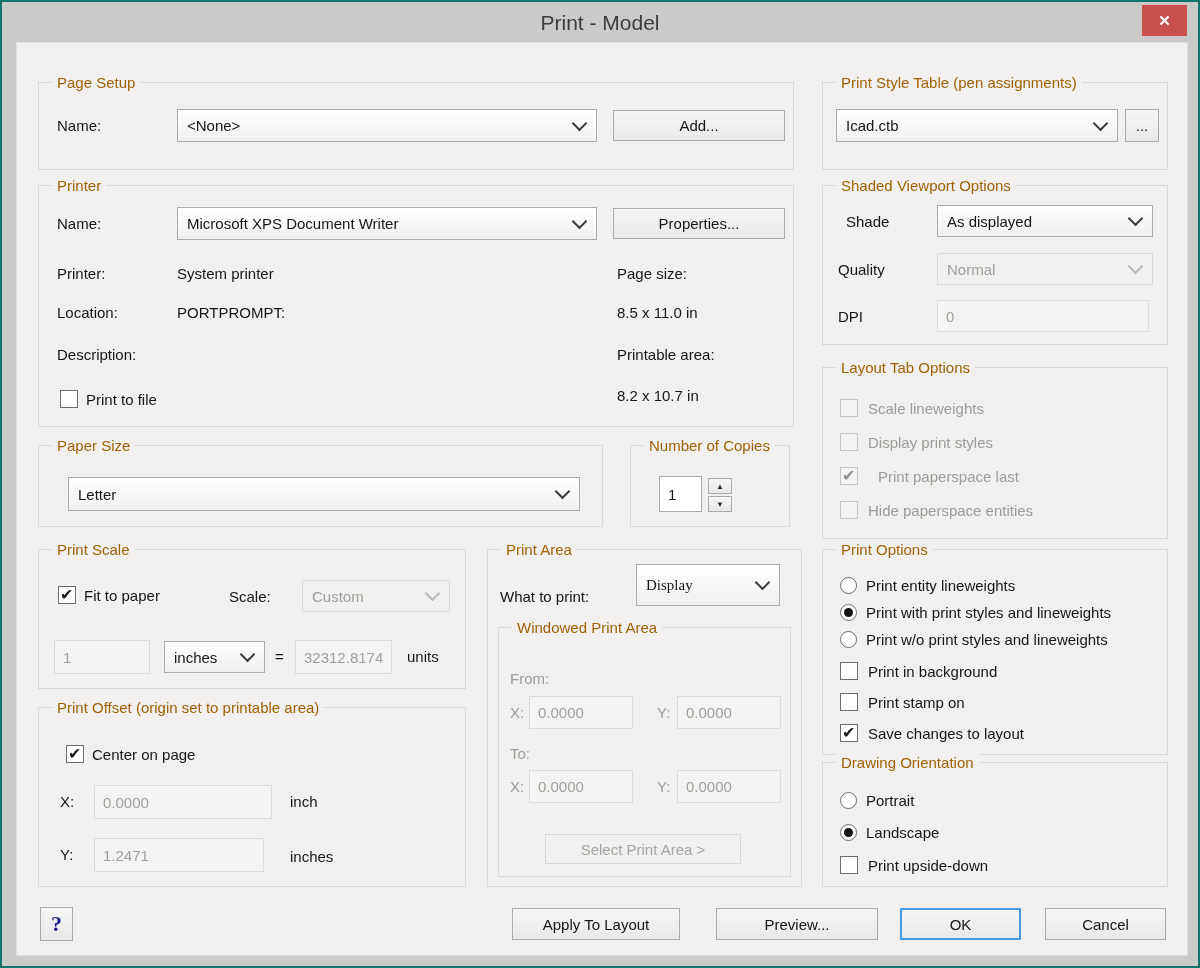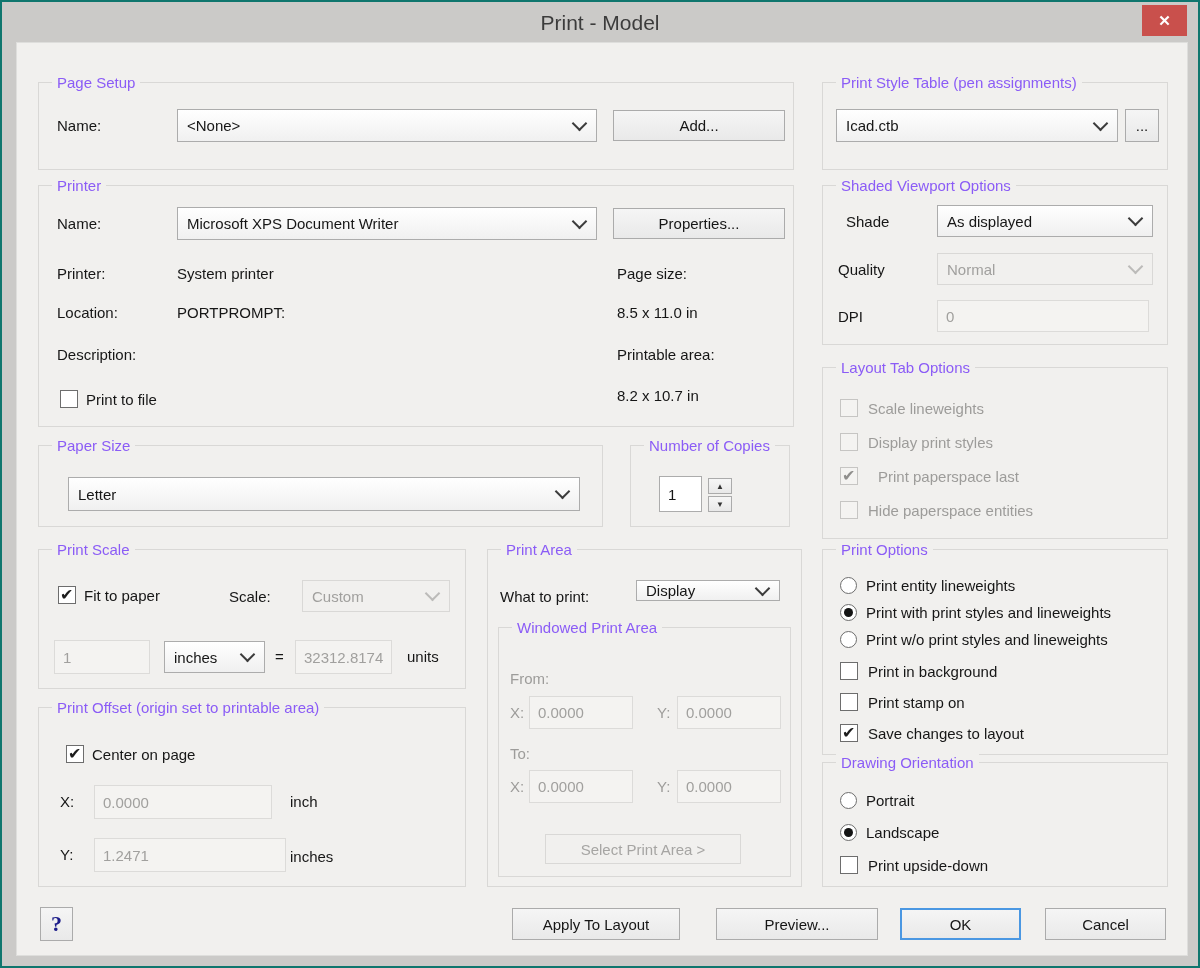--- a/index.html
+++ b/index.html
@@ -17,21 +17,21 @@
     font-size:21px; color:#3c3c3c;
   }
   .close-btn {
     position:absolute; left:1140px; top:3px; width:45px; height:31px;
     background:#c9504c; color:#ffffff; display:flex; align-items:center;
     justify-content:center; font-size:15px; font-weight:bold; cursor:default;
   }
   .group { position:absolute; border:1px solid #d9d8d6; box-sizing:border-box; }
   .group-caption {
     position:absolute; top:-10px; left:13px; background:#f1f0ee; padding:0 5px;
-    font-size:15px; color:#8b5cf6; white-space:nowrap; line-height:19px;
+    font-size:15px; color:#a16207; white-space:nowrap; line-height:19px;
   }
   .lbl { position:absolute; font-size:15px; color:#161616; white-space:nowrap; }
   .lbl.gray { color:#9d9c9a; }
   .combo {
     position:absolute; box-sizing:border-box; border:1px solid #acacac;
     background:linear-gradient(#ffffff,#f0f0f0); display:flex; align-items:center;
     padding:0 30px 0 9px; font-size:15px; color:#161616; white-space:nowrap; overflow:hidden;
   }
   .combo .chev {
     position:absolute; right:11px; top:50%; margin-top:-8px; width:9px; height:9px;
@@ -213,30 +213,30 @@
     <div class="group-caption">Print Offset (origin set to printable area)</div>
   </div>
   <div class="check checked" style="left:64px;top:743px;"></div>
   <div class="lbl" style="left:90px;top:744px;">Center on page</div>
   <div class="lbl" style="left:58px;top:791px;">X:</div>
   <div class="field disabled" style="left:92px;top:783px;width:178px;height:34px;">
     <span>0.0000</span>
   </div>
   <div class="lbl" style="left:288px;top:791px;">inch</div>
   <div class="lbl" style="left:58px;top:844px;">Y:</div>
-  <div class="field disabled" style="left:92px;top:836px;width:192px;height:34px;">
+  <div class="field disabled" style="left:92px;top:836px;width:170px;height:34px;">
     <span>1.2471</span>
   </div>
   <div class="lbl" style="left:288px;top:846px;">inches</div>
 
   <div class="group" style="left:485px;top:547px;width:315px;height:338px;">
     <div class="group-caption">Print Area</div>
   </div>
   <div class="lbl" style="left:498px;top:586px;">What to print:</div>
-  <div class="combo" style="left:634px;top:578px;width:144px;height:21px;">
+  <div class="combo" style="left:634px;top:562px;width:144px;height:42px;font-family:Liberation Serif, serif;">
     <span>Display</span>
     <span class="chev"></span>
   </div>
   <div class="group" style="left:496px;top:625px;width:293px;height:250px;">
     <div class="group-caption">Windowed Print Area</div>
   </div>
   <div class="lbl gray" style="left:508px;top:668px;">From:</div>
   <div class="lbl gray" style="left:508px;top:702px;">X:</div>
   <div class="field disabled" style="left:527px;top:694px;width:104px;height:33px;">
     <span>0.0000</span>

